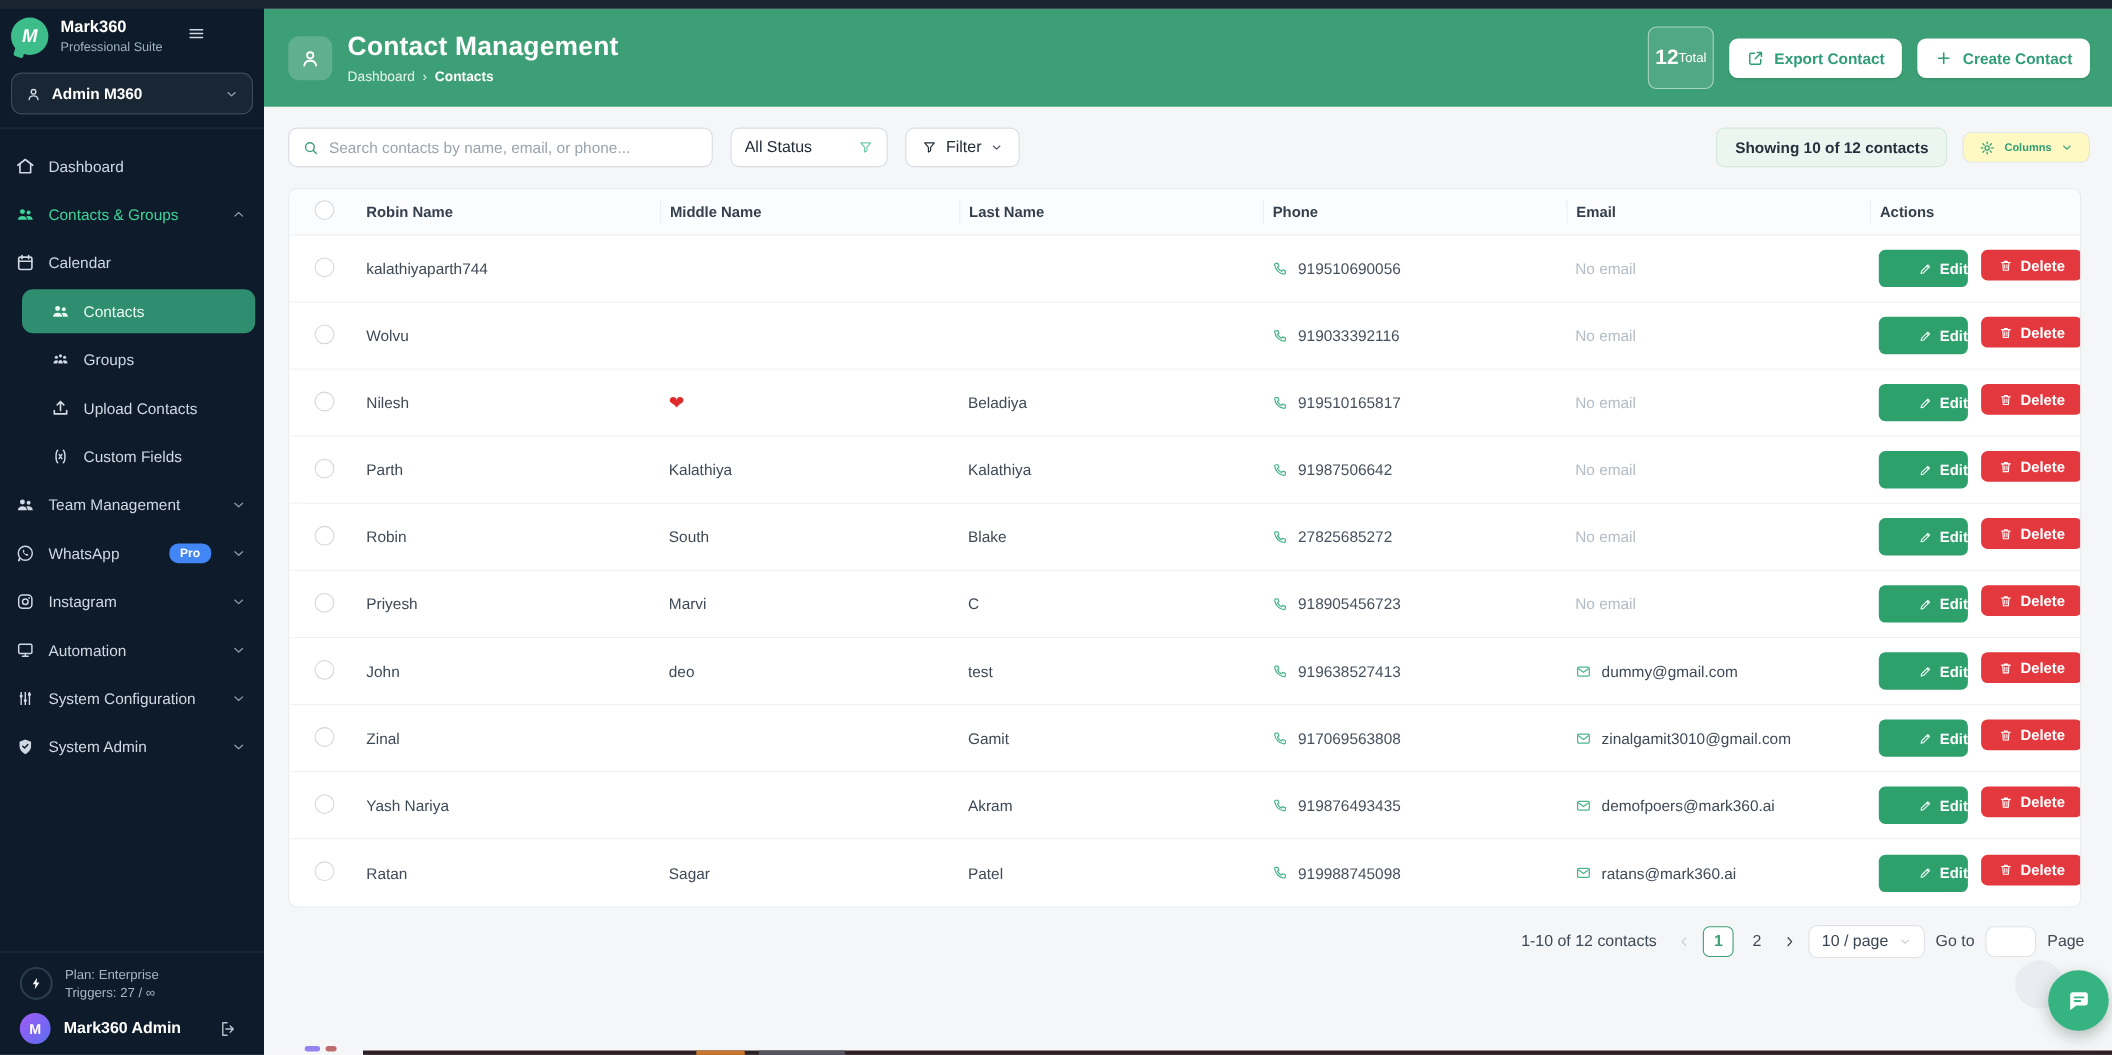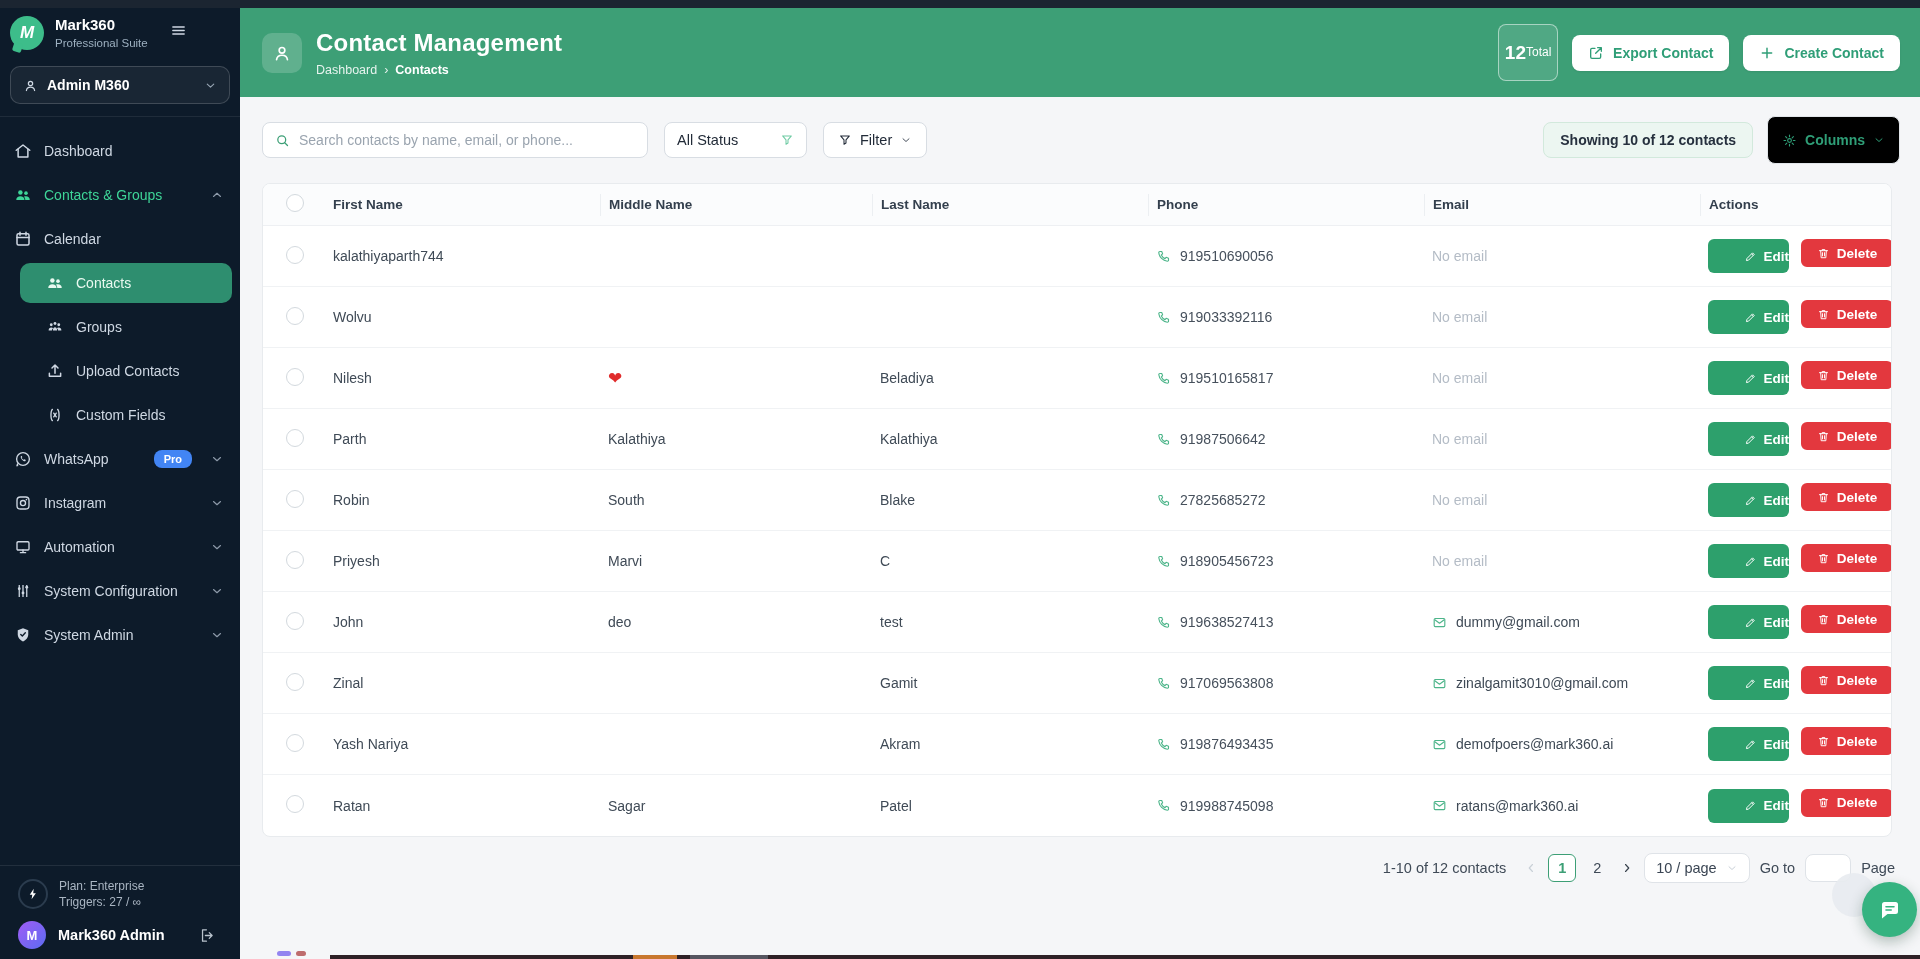--- a/index.html
+++ b/index.html
@@ -60,21 +60,21 @@
   .search-box { width:386px; height:36px; border:1px solid #d8dde3; border-radius:8px; background:#fff; display:flex; align-items:center; gap:9px; padding:0 12px; }
   .search-box input { border:none; outline:none; flex:1; font-size:14px; color:#3a4553; font-family:"Liberation Sans",sans-serif; background:transparent; }
   .search-box input::placeholder { color:#9aa4af; }
   .search-box .search-ic { color:#3d9f76; }
   .status-select { width:143px; height:36px; border:1px solid #d8dde3; border-radius:8px; background:#fff; display:flex; align-items:center; padding:0 12px; font-size:14.5px; color:#222b38; cursor:pointer; }
   .status-select .funnel { margin-left:auto; color:#6fcba4; }
   .filter-btn { height:36px; border:1px solid #d8dde3; border-radius:8px; background:#fff; padding:0 14px; display:flex; align-items:center; gap:8px; font-size:14.5px; color:#222b38; }
   .filter-btn .chev { color:#47505c; }
   .toolbar-right { margin-left:auto; display:flex; align-items:center; gap:14px; }
   .showing-badge { height:36px; padding:0 16px; background:#ecf6f1; border:1px solid #d2e9dc; border-radius:8px; display:flex; align-items:center; font-size:14px; font-weight:700; color:#26303e; }
-  .columns-btn { height:48px; padding:0 14px; background:#000000; border:1px solid #e1e5e9; border-radius:8px; display:flex; align-items:center; gap:8px; color:#2f9e77; font-size:14px; font-weight:700; }
+  .columns-btn { height:28px; padding:0 14px; background:#fef9c3; border:1px solid #e1e5e9; border-radius:8px; display:flex; align-items:center; gap:8px; color:#2f9e77; font-size:10px; font-weight:700; }
 
   
   .table-card { margin:19px 28px 0 22px; background:#fff; border:1px solid #e8ebee; border-radius:8px; overflow:hidden; }
   .grid-row { display:grid; grid-template-columns:62px 275px 272px 276px 276px 276px 1fr; align-items:center; }
   .thead { height:42px; background:#fbfcfd; border-bottom:1px solid #eef0f3; font-size:13.5px; font-weight:700; color:#333f4d; }
   .th { padding-left:8px; height:22px; display:flex; align-items:center; }
   .th.sep { border-left:1px solid #eceff2; }
   .cb-cell { padding-left:23px; }
   .cb { width:18px; height:18px; border:1.5px solid #d3d9de; border-radius:50%; background:#fff; display:inline-block; cursor:pointer; }
   .tr { height:61px; border-bottom:1px solid #f0f2f4; font-size:14px; color:#3f4a56; }
@@ -338,20 +338,35 @@
     <span class="mi-icon">
           <svg class="ic" width="18" height="18" viewBox="0 0 24 24">
             <use href="#i-braces"></use>
           </svg>
         </span>
     <span class="mi-label">Custom Fields</span>
     <span class="mi-spacer"></span>
 
   </div>
 
+  <div class="mi">
+    <span class="mi-icon">
+          <svg class="ic" width="18" height="18" viewBox="0 0 24 24">
+            <use href="#i-users"></use>
+          </svg>
+        </span>
+    <span class="mi-label">Team Management</span>
+    <span class="mi-spacer"></span>
+
+    <span class="mi-chev">
+          <svg class="ic" width="14" height="14" viewBox="0 0 24 24">
+            <use href="#i-chevron-down"></use>
+          </svg>
+        </span>
+  </div>
 
   <div class="mi">
     <span class="mi-icon">
           <svg class="ic" width="18" height="18" viewBox="0 0 24 24">
             <use href="#i-whatsapp"></use>
           </svg>
         </span>
     <span class="mi-label">WhatsApp</span>
     <span class="mi-spacer"></span>
     <span class="mi-badge">Pro</span>
@@ -535,21 +550,21 @@
               <use href="#i-chevron-down"></use>
             </svg>
           </span>
       </button>
     </div>
   </div>
 
   <div class="table-card">
     <div class="grid-row thead">
       <div class="cb-cell"><span class="cb"></span></div>
-      <div class="th">First Name</div>
+      <div class="th">Robin Name</div>
       <div class="th sep">Middle Name</div>
       <div class="th sep">Last Name</div>
       <div class="th sep">Phone</div>
       <div class="th sep">Email</div>
       <div class="th sep">Actions</div>
     </div>
     <div id="table-body">
   <div class="grid-row tr">
     <div class="cb-cell"><span class="cb"></span></div>
     <div class="td c-first">kalathiyaparth744</div>

